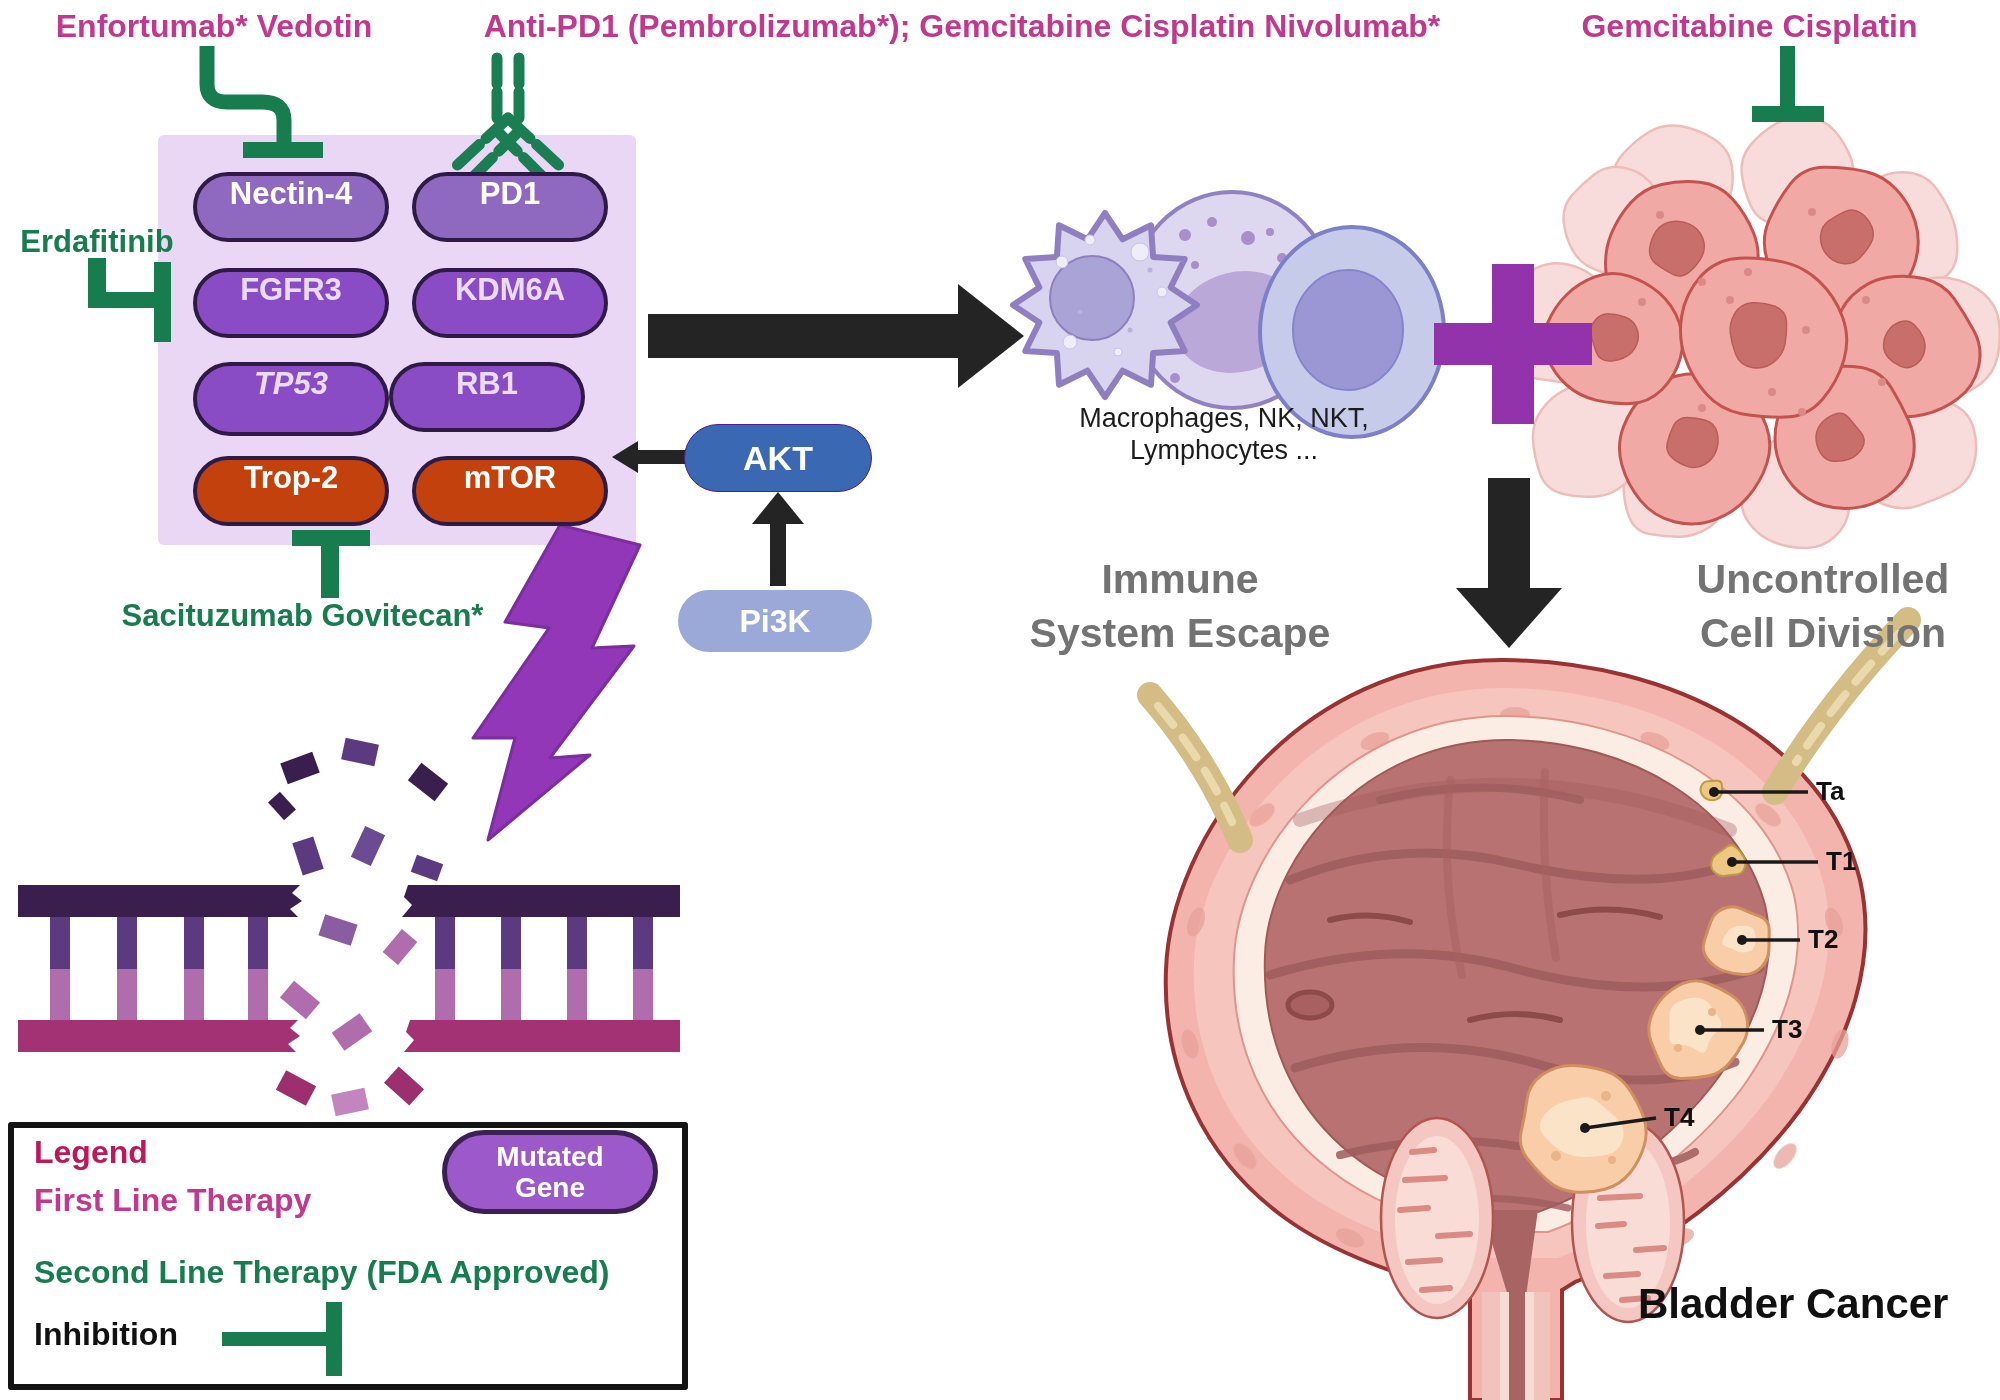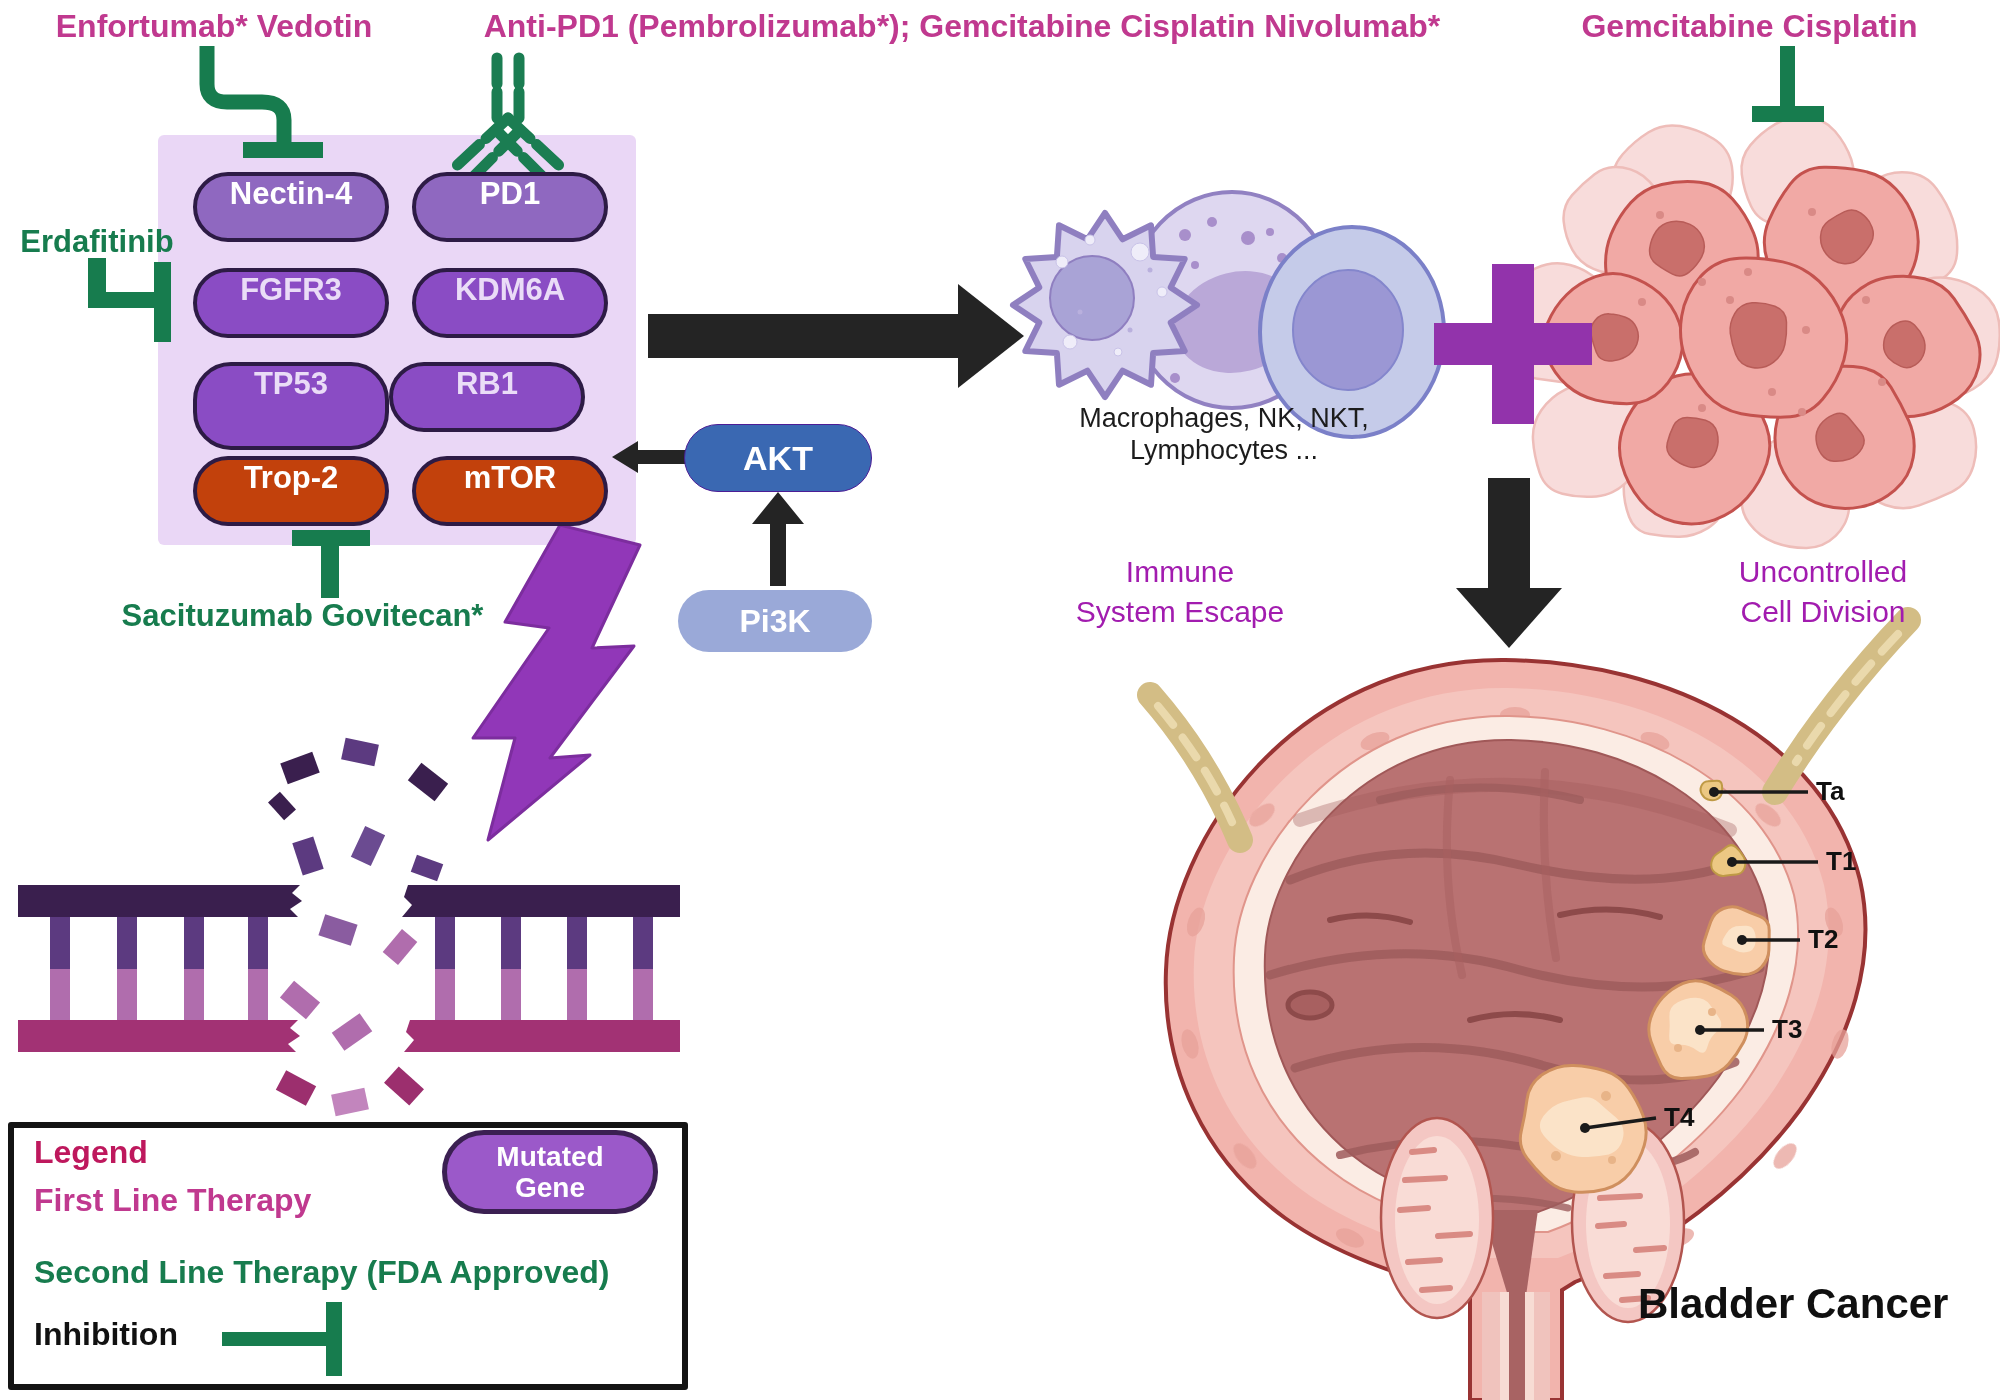--- a/index.html
+++ b/index.html
@@ -17,21 +17,21 @@
         border:4px solid #2d1b45;border-radius:38px;font-weight:bold;font-size:31px;color:#fff;
         box-sizing:border-box;}
   .tone-medium{background:#8f68c0;}
   .tone-dark{background:#8a4cc4;color:#eadcf7;}
   .tone-light{background:#c2410c;}
   .sigpill{position:absolute;z-index:3;display:flex;align-items:center;justify-content:center;
            font-weight:bold;color:#fff;box-sizing:border-box;}
   .akt{left:684px;top:424px;width:188px;height:68px;background:#3a68b2;border:1px solid #4c1d95;
        border-radius:36px;font-size:34px;}
   .pi3k{left:678px;top:590px;width:194px;height:62px;background:#9aa9d8;border-radius:31px;font-size:32px;}
-  .outcome{font-weight:normal;font-size:30px;color:#a21caf;text-align:center;line-height:1.32;}
+  .outcome{font-weight:bold;font-size:41px;color:#737373;text-align:center;line-height:1.32;}
   .caption{font-size:27px;font-weight:500;color:#1c1c1c;text-align:center;line-height:1.2;}
   .tstage{font-weight:bold;font-size:26px;color:#101010;}
   .legend-line{font-weight:bold;font-size:32px;}
   .mutpill{position:absolute;left:442px;top:1130px;width:216px;height:84px;z-index:3;
            background:#9b59c9;border:5px solid #3b2052;border-radius:44px;display:flex;
            flex-direction:column;align-items:center;justify-content:center;color:#fff;
            font-weight:bold;font-size:28px;line-height:1.12;box-sizing:border-box;}
   .bigtxt{font-weight:bold;font-size:42px;color:#101010;text-align:left;}
 </style>
 </head>
@@ -355,21 +355,21 @@
     </div>
   <div class="pill tone-medium" style="left:412px;top:172px;width:196px;height:70px;">
       <span>PD1</span>
     </div>
   <div class="pill tone-dark" style="left:193px;top:268px;width:196px;height:70px;">
       <span>FGFR3</span>
     </div>
   <div class="pill tone-dark" style="left:412px;top:268px;width:196px;height:70px;">
       <span>KDM6A</span>
     </div>
-  <div class="pill tone-dark" style="left:193px;top:362px;width:196px;height:88px;">
+  <div class="pill tone-dark" style="left:193px;top:362px;width:196px;height:74px;font-style:italic;">
       <span>TP53</span>
     </div>
   <div class="pill tone-dark" style="left:389px;top:362px;width:196px;height:70px;">
       <span>RB1</span>
     </div>
   <div class="pill tone-light" style="left:193px;top:456px;width:196px;height:70px;">
       <span>Trop-2</span>
     </div>
   <div class="pill tone-light" style="left:412px;top:456px;width:196px;height:70px;">
       <span>mTOR</span>

